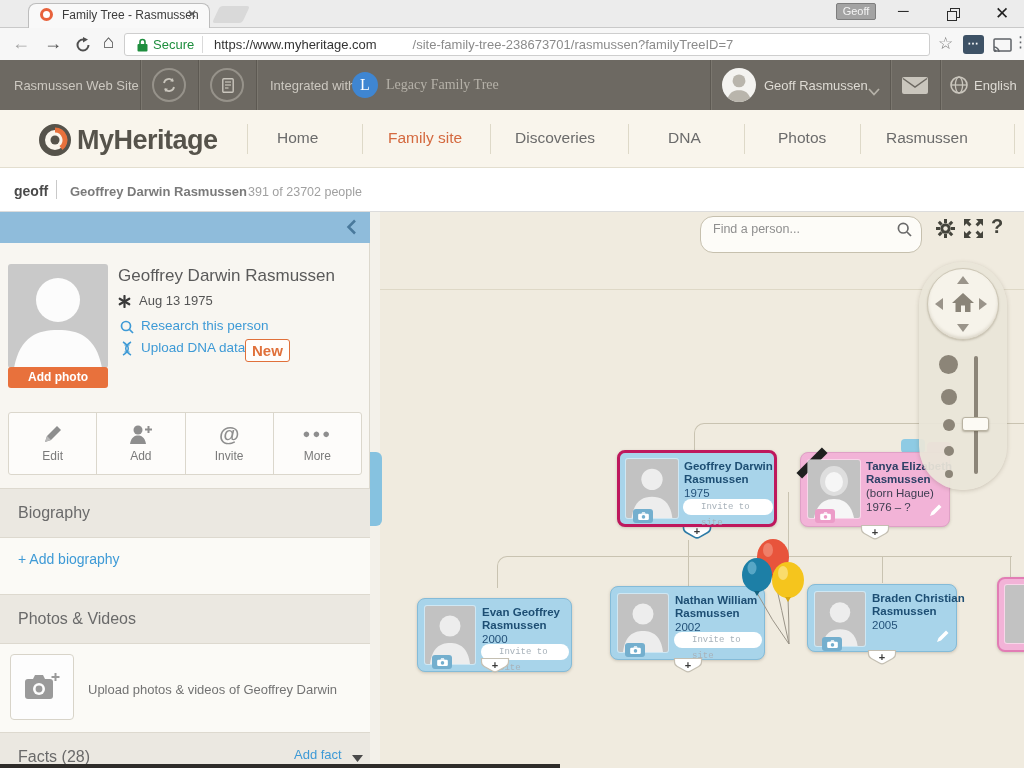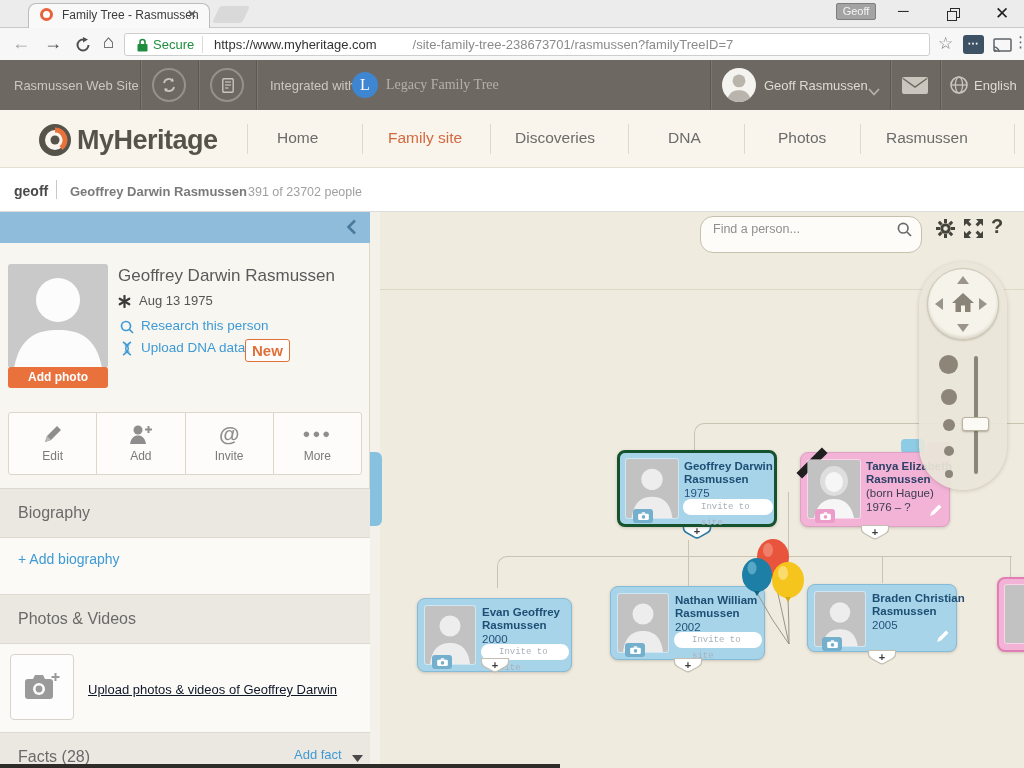--- a/index.html
+++ b/index.html
@@ -72,21 +72,21 @@
   .faintline { left:380px; top:289px; width:644px; height:1px; background:#ded8c6; }
   .pconn { left:694px; top:423px; width:330px; height:27px; border-top:1px solid #c9c3b1; border-left:1px solid #c9c3b1; border-top-left-radius:10px; }
   .cconn { left:497px; top:556px; width:515px; height:32px; border-top:1px solid #c9c3b1; border-left:1px solid #c9c3b1; border-top-left-radius:10px; }
   .search-pill { left:700px; top:216px; width:222px; height:37px; background:#fdfcf8; border:1px solid #c6c0ae; border-radius:13px; }
   .search-pill input { position:absolute; left:12px; top:3px; width:175px; height:18px; border:none; outline:none; background:transparent; font-size:12.5px; color:#555; font-family:"Liberation Sans",sans-serif; }
   .search-pill input::placeholder { color:#8f8f8f; }
   .help-q { left:991px; top:215px; font-size:20px; font-weight:bold; color:#44443c; }
 
   .card { position:absolute; border-radius:8px; box-shadow:0 1px 3px rgba(90,80,60,.25); z-index:4; }
   .card.blue { background:#a8d4ea; border:1px solid #84bbd8; }
-  .card.blue.selected { border:3px solid #14532d; z-index:5; }
+  .card.blue.selected { border:3px solid #be185d; z-index:5; }
   .card.pink { background:#f2b3d7; border:1px solid #dfa0c6; }
   .photo { position:absolute; background:#c2c2c2; border-radius:2px; box-shadow:0 0 0 1px rgba(255,255,255,.45); overflow:visible; }
   .photo svg.sil { position:absolute; left:0; top:0; width:100%; height:100%; }
   .cam-badge { position:absolute; left:7px; bottom:-5px; width:20px; height:14px; border-radius:3px; display:flex; align-items:center; justify-content:center; }
   .cam-badge.b { background:#74afce; } .cam-badge.p { background:#ec9cc8; }
   .cname { font-size:11.5px; font-weight:bold; color:#1d4e73; line-height:13px; white-space:nowrap; }
   .cyear { font-size:11.5px; color:#24527a; line-height:14px; }
   .invite { position:absolute; background:#fff; border-radius:8px; font-size:9px; color:#a8b2ba; line-height:16px; padding-left:18px;font-family:Liberation Mono, monospace; }
   .pencil { position:absolute; }
   .plustab { position:absolute; z-index:4; }
@@ -324,21 +324,21 @@
   <div class="abs camera-box">
     <svg width="36" height="30" viewBox="0 0 36 30">
         <rect x="1" y="7" width="28" height="20" rx="3" fill="#9a9a9a"></rect>
         <path d="M9 7 L11 3 H19 L21 7 Z" fill="#9a9a9a"></path>
         <circle cx="15" cy="17" r="6" fill="#fdfdfd"></circle>
         <circle cx="15" cy="17" r="3.4" fill="#9a9a9a"></circle>
         <line x1="31.5" y1="1" x2="31.5" y2="9" stroke="#9a9a9a" stroke-width="2"></line>
         <line x1="27.5" y1="5" x2="35.5" y2="5" stroke="#9a9a9a" stroke-width="2"></line>
       </svg>
   </div>
-  <div class="abs" style="left:88px; top:682px; width:272px; font-size:13px; color:#0f172a;text-decoration:underline;">Upload photos &amp; videos of Geoffrey Darwin</div>
+  <div class="abs" style="left:88px; top:682px; width:272px; font-size:13px; color:#737373;">Upload photos &amp; videos of Geoffrey Darwin</div>
 
   <div class="abs sec-head" style="top:732px; height:36px; border-bottom:none;">
       <span class="t">Facts (28)</span>
     </div>
   <div class="abs blue-link" style="left:294px; top:747px; font-size:13px;">Add fact</div>
   <div class="abs" style="left:352px; top:749px;">
     <svg width="11" height="8" viewBox="0 0 11 8">
         <path d="M0 0 H11 L5.5 7 Z" fill="#4a4a4a"></path>
       </svg>
   </div>

